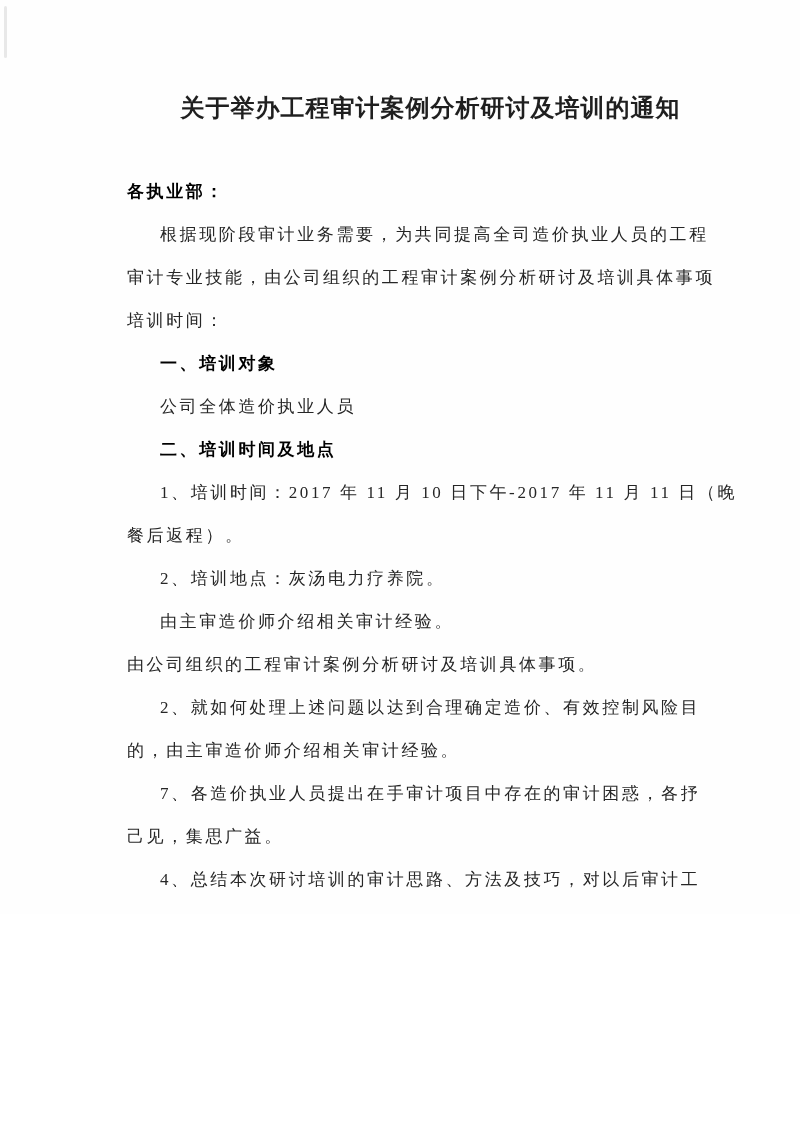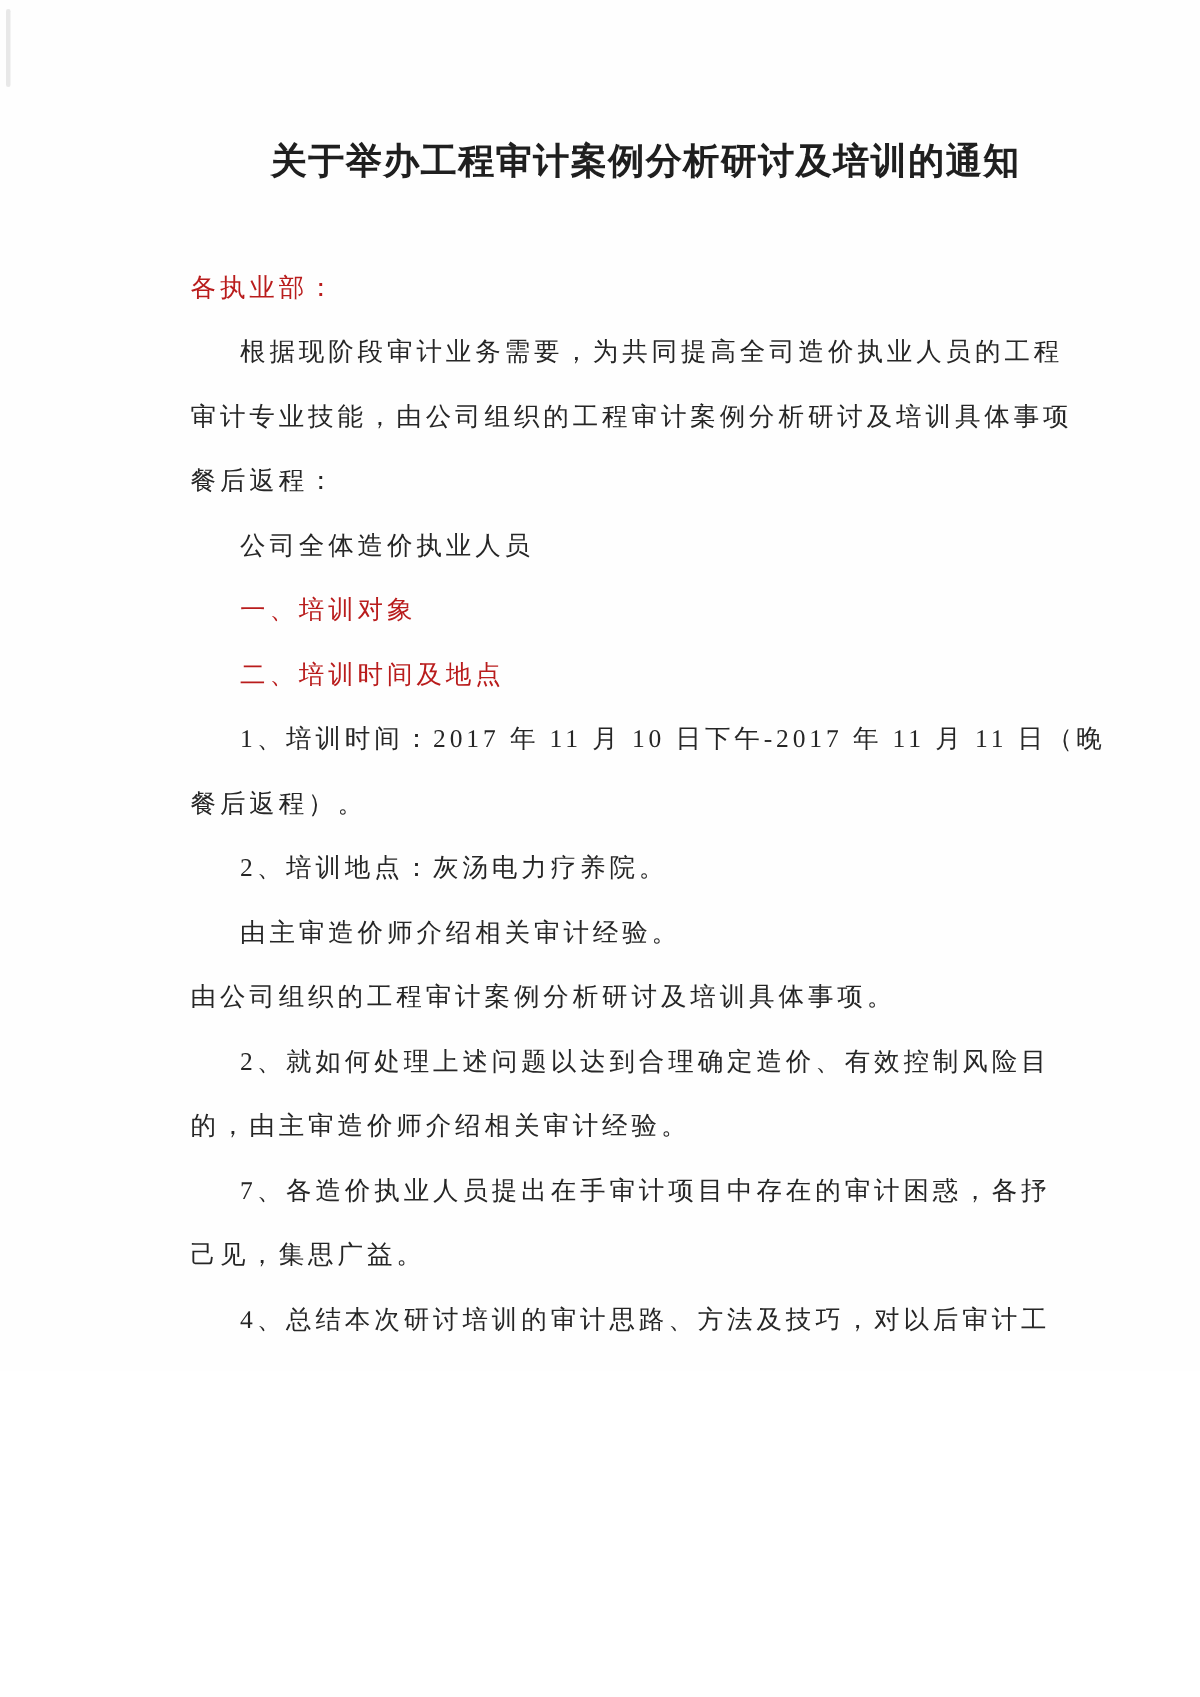--- a/index.html
+++ b/index.html
@@ -58,22 +58,22 @@
     margin-top: 46px;
   }
   .line {
     font-size: 17px;
     height: 43px;
     line-height: 43px;
     letter-spacing: 2.6px;
     white-space: nowrap;
   }
   .line.bold {
-    font-weight: normal;
-    color: #b91c1c;
+    font-weight: bold;
+    color: #000000;
   }
   .line.indent {
     text-indent: 33px;
   }
   .page-number {
     position: absolute;
     left: 0;
     right: 0;
     top: 1034px;
     text-align: center;
@@ -88,23 +88,23 @@
 <div class="page">
 
   <div class="edge-streak"></div>
 
   <div class="content">
     <div class="doc-title">关于举办工程审计案例分析研讨及培训的通知</div>
     <div class="lines">
         <div class="line bold">各执业部：</div>
         <div class="line indent">根据现阶段审计业务需要，为共同提高全司造价执业人员的工程</div>
         <div class="line">审计专业技能，由公司组织的工程审计案例分析研讨及培训具体事项</div>
-        <div class="line">餐后返程：</div>
+        <div class="line">培训时间：</div>
+        <div class="line bold indent">一、培训对象</div>
         <div class="line indent">公司全体造价执业人员</div>
-        <div class="line bold indent">一、培训对象</div>
         <div class="line bold indent">二、培训时间及地点</div>
         <div class="line indent">1、培训时间：2017 年 11 月 10 日下午-2017 年 11 月 11 日（晚</div>
         <div class="line">餐后返程）。</div>
         <div class="line indent">2、培训地点：灰汤电力疗养院。</div>
         <div class="line indent">由主审造价师介绍相关审计经验。</div>
         <div class="line">由公司组织的工程审计案例分析研讨及培训具体事项。</div>
         <div class="line indent">2、就如何处理上述问题以达到合理确定造价、有效控制风险目</div>
         <div class="line">的，由主审造价师介绍相关审计经验。</div>
         <div class="line indent">7、各造价执业人员提出在手审计项目中存在的审计困惑，各抒</div>
         <div class="line">己见，集思广益。</div>

